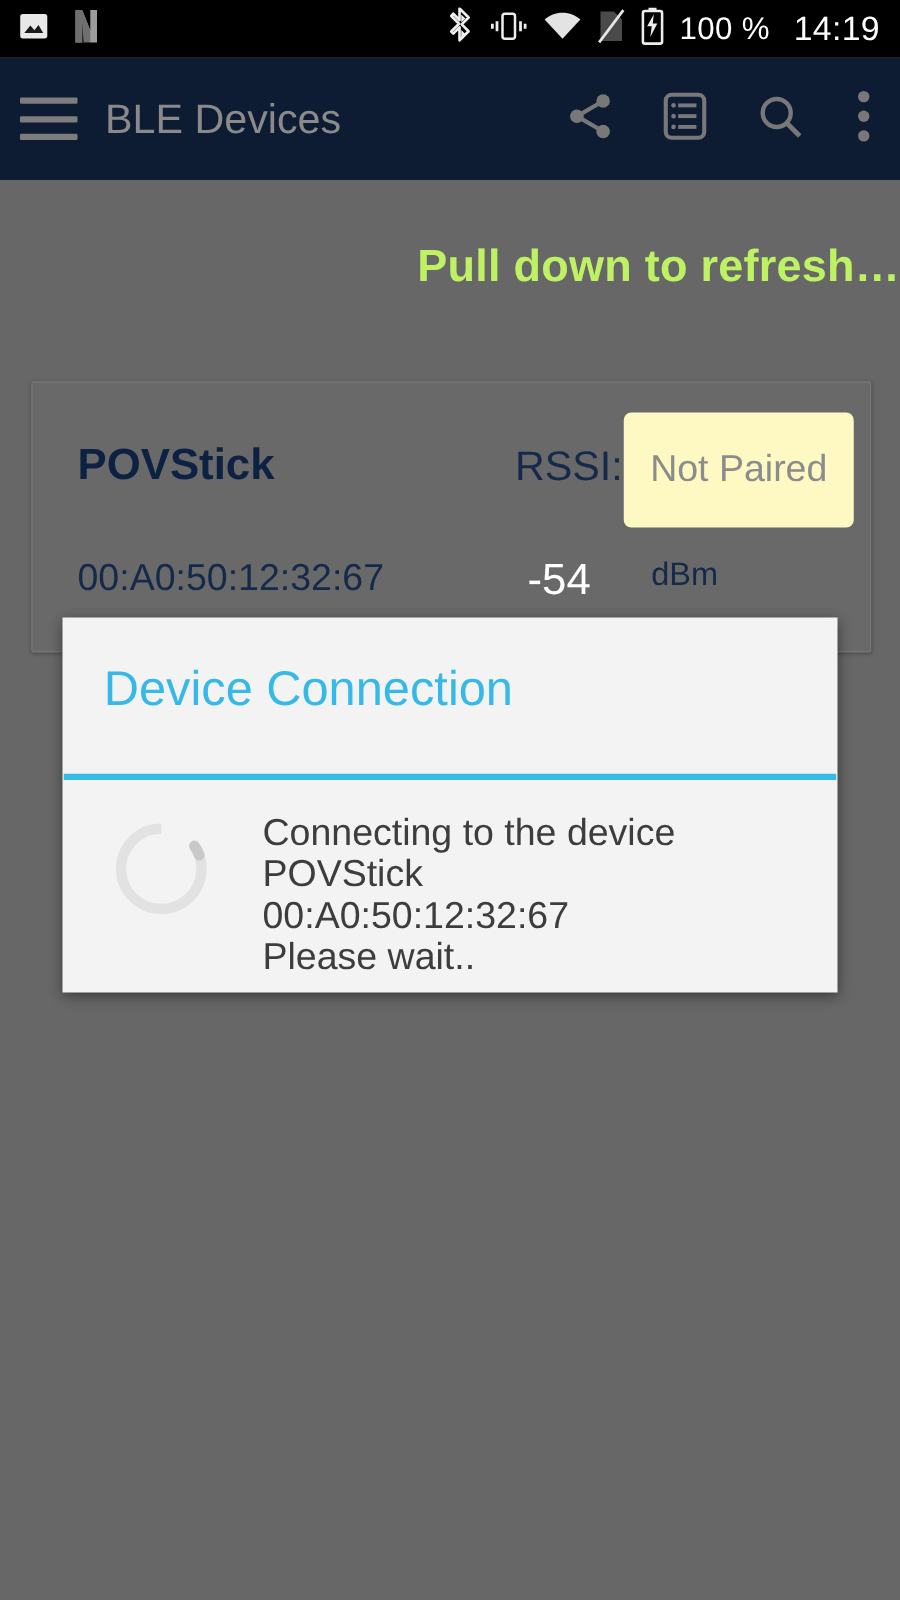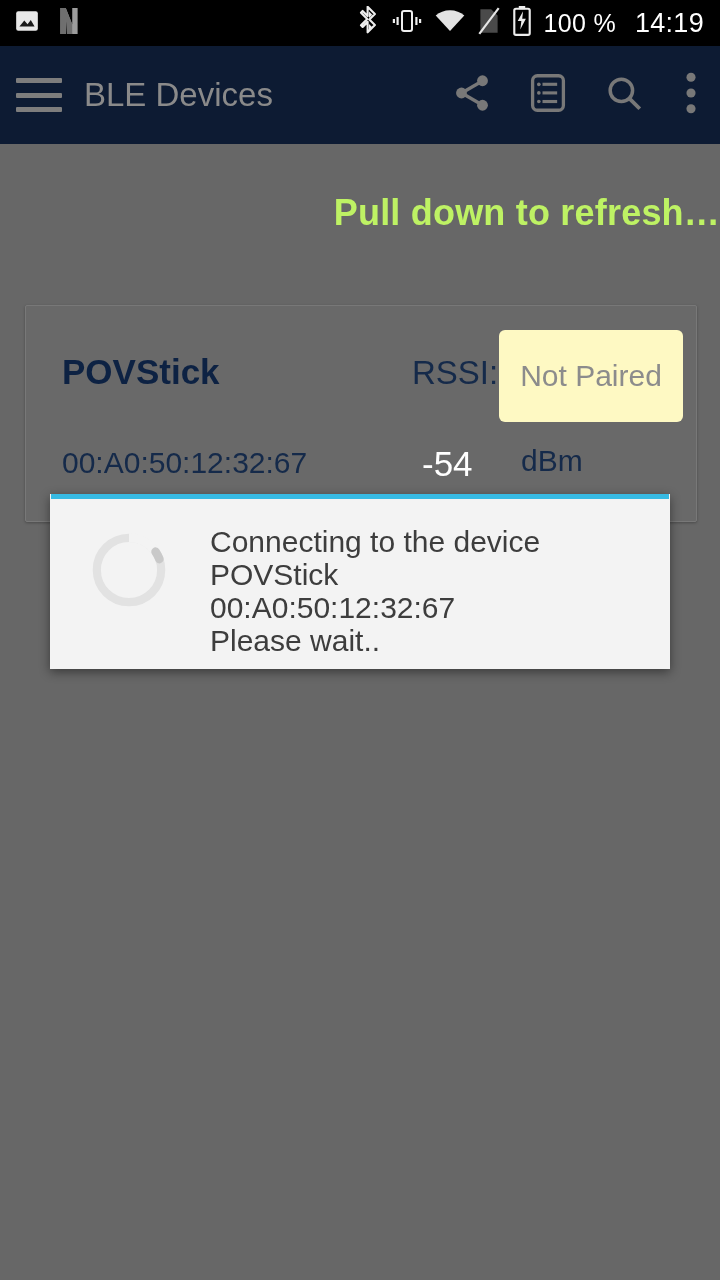--- a/index.html
+++ b/index.html
@@ -186,21 +186,21 @@
     left: 396px;
     top: 138px;
     color: #ffffff;
     font-size: 35px;
   }
   #rssi-unit {
     position: absolute;
     left: 495px;
     top: 138px;
     color: #152a4a;
-    font-size: 30px;
+    font-size: 26px;
   }
 
   
   #dialog {
     position: absolute;
     left: 50px;
     top: 350px;
     width: 620px;
     background: #f3f3f3;
     box-shadow: 0 3px 10px rgba(0,0,0,0.45);
@@ -371,20 +371,23 @@
         <div id="pair-badge">
           <span id="pair-badge-label">Not Paired</span>
         </div>
       </div>
       <div id="device-mac">00:A0:50:12:32:67</div>
       <div id="rssi-value">-54</div>
       <div id="rssi-unit">dBm</div>
     </div>
 
     <div id="dialog">
+      <div id="dialog-header">
+        <div id="dialog-title">Device Connection</div>
+      </div>
       <div id="dialog-divider"></div>
       <div id="dialog-body">
         <span id="spinner">
           <svg width="78" height="78" viewBox="0 0 40 40">
             <circle cx="20" cy="20" r="16.5" fill="none" stroke="#e2e2e2" stroke-width="4.2"></circle>
             <path d="M20 3.5 A16.5 16.5 0 0 1 33.6 10.6" fill="none" stroke="#f3f3f3" stroke-width="4.6" stroke-linecap="butt"></path>
             <path d="M33.6 10.6 A16.5 16.5 0 0 1 35.6 14.4" fill="none" stroke="#c9c9c9" stroke-width="4.4" stroke-linecap="round"></path>
           </svg>
         </span>
         <div id="dialog-message">

